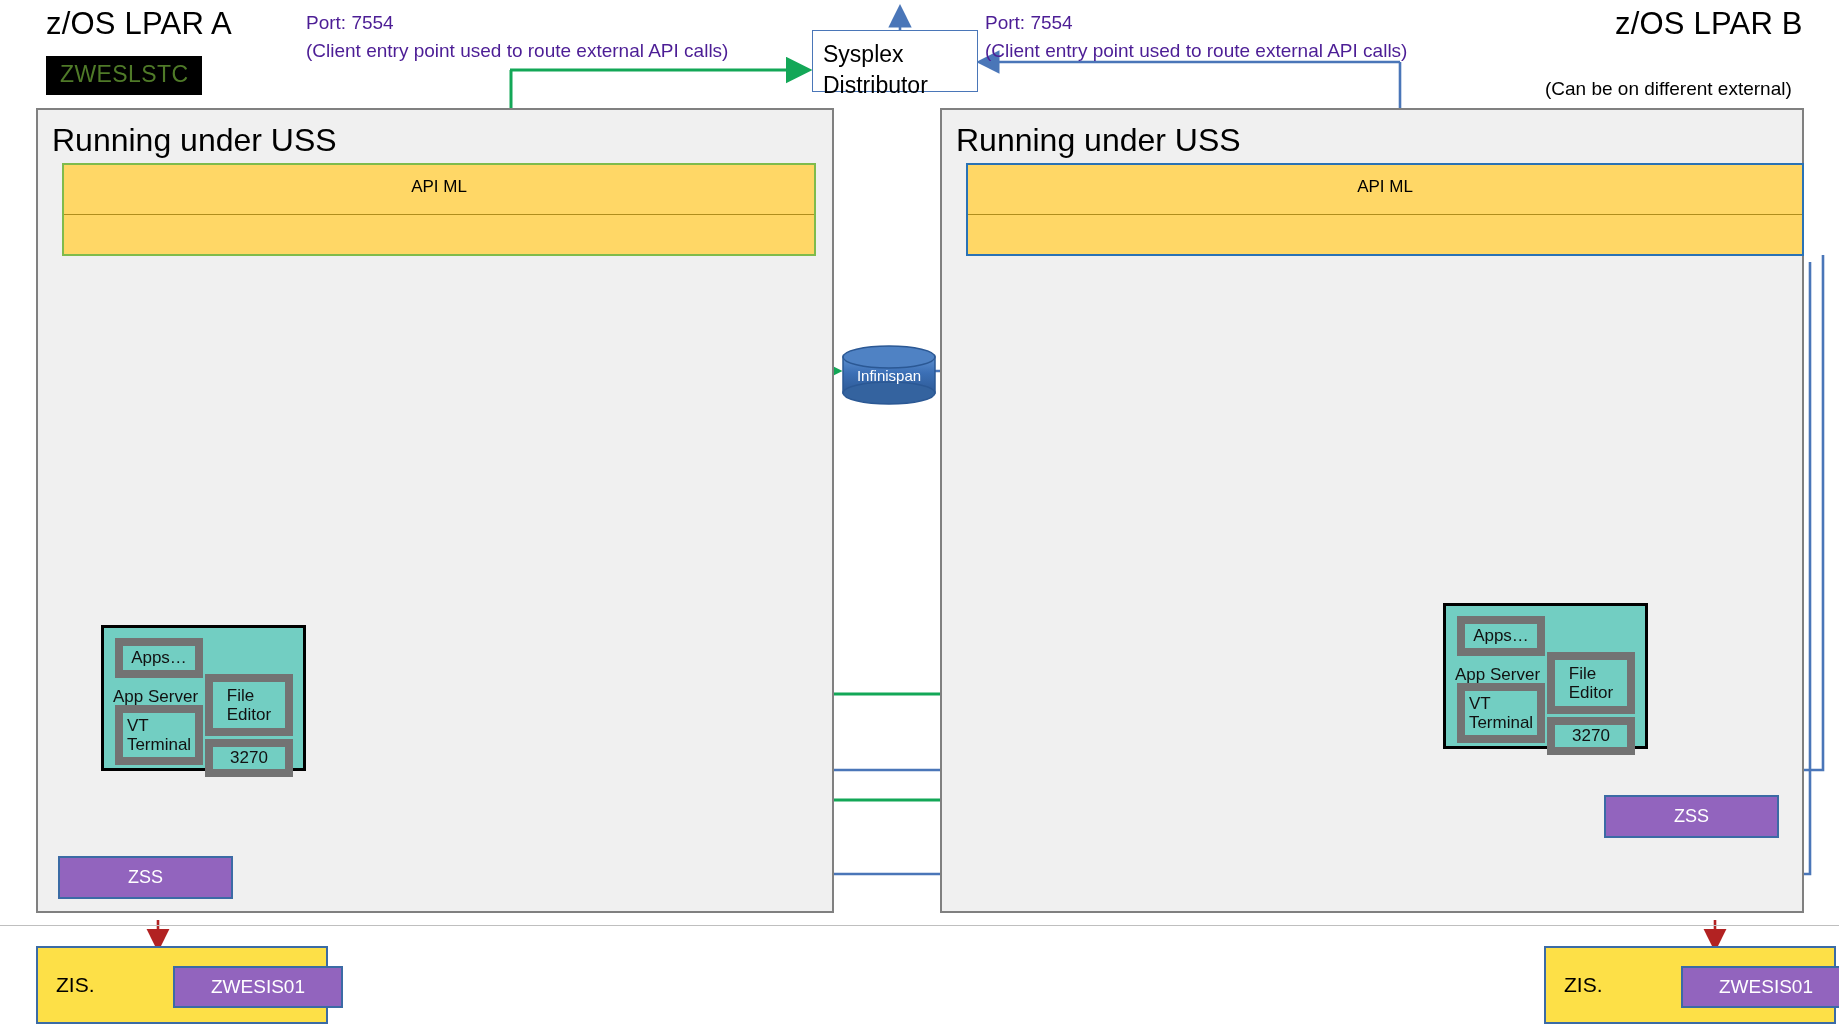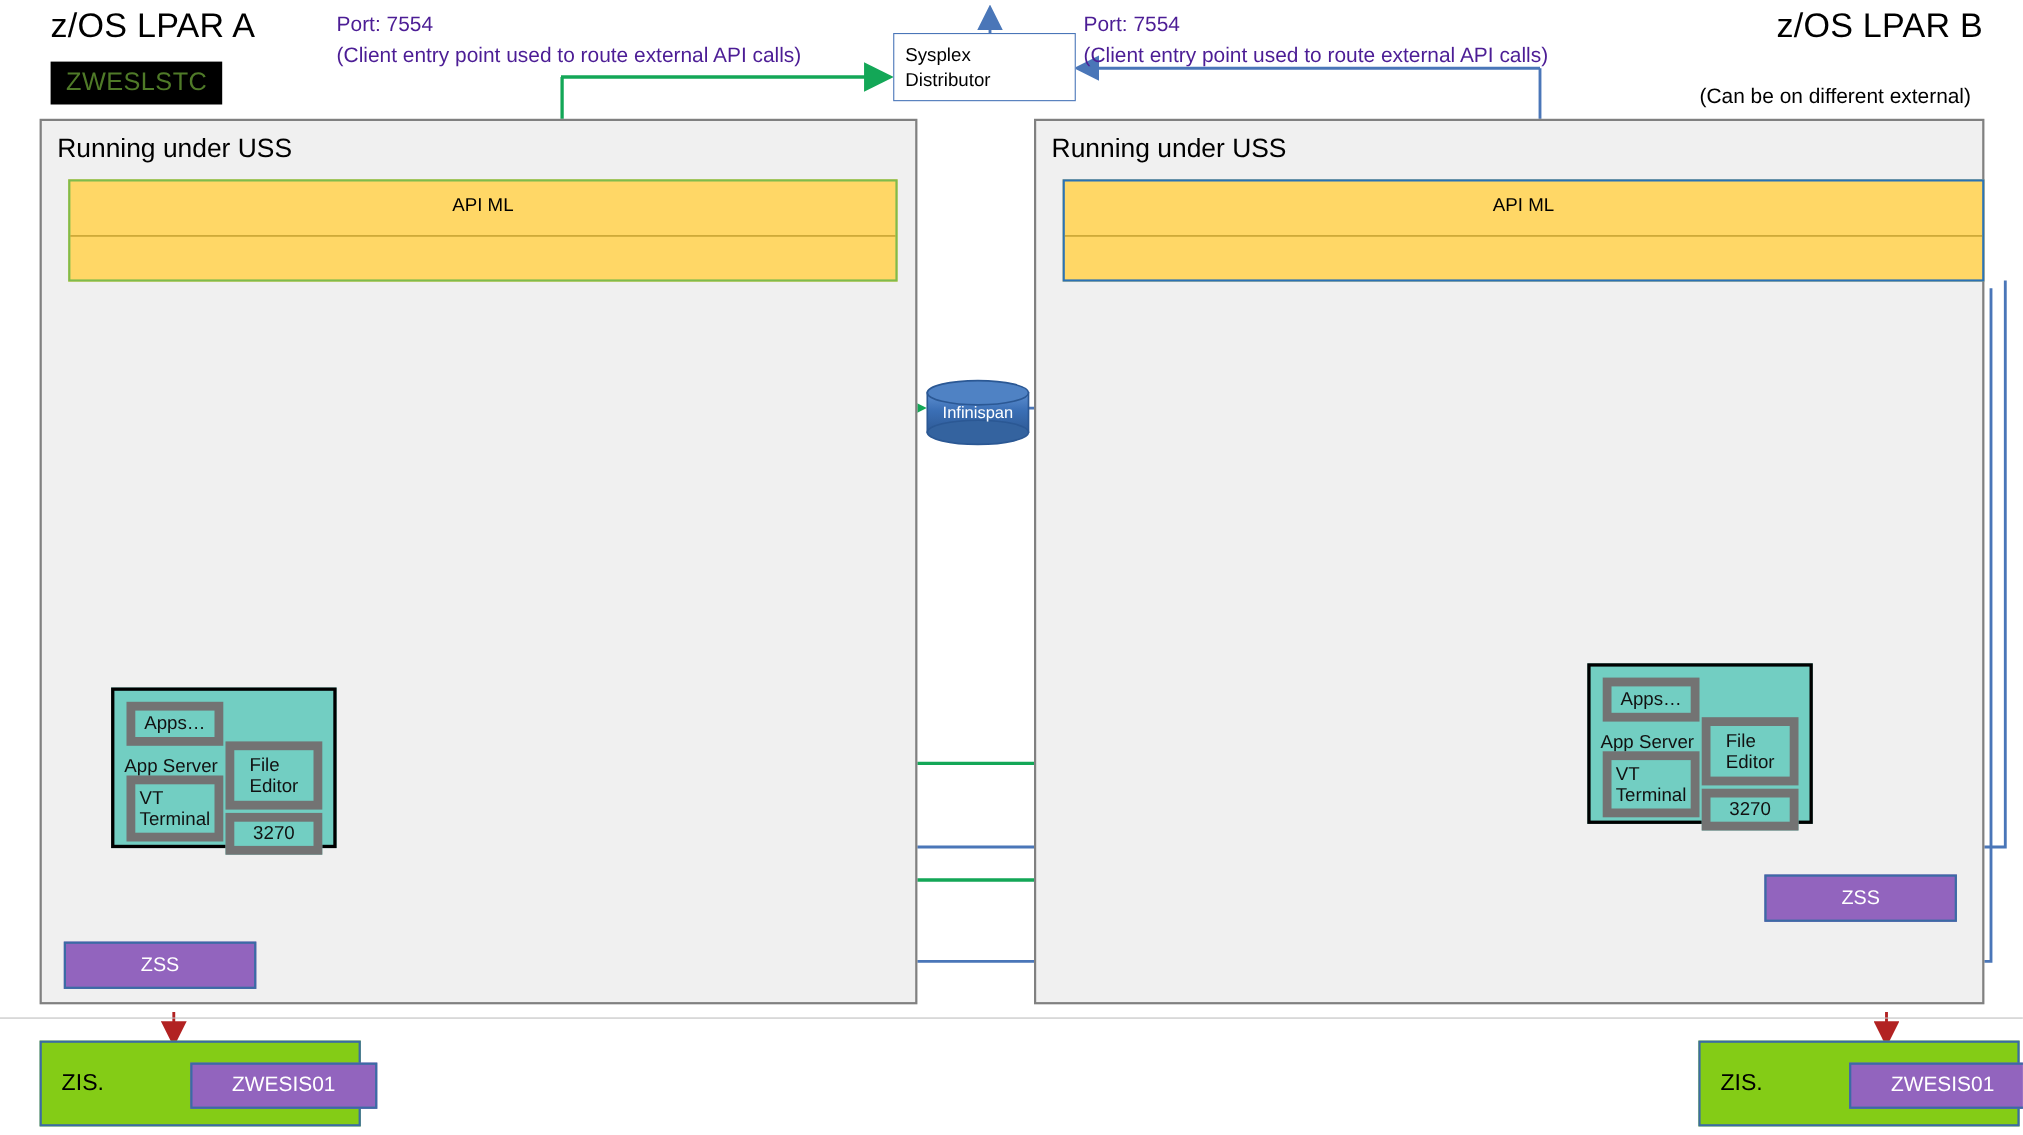--- a/index.html
+++ b/index.html
@@ -14,49 +14,49 @@
   .lpar-title{font-size:31px;letter-spacing:.2px;color:#000;white-space:nowrap;}
   .note{font-size:19px;color:#4c1d95;white-space:nowrap;line-height:1.32;}
   .sysplex-note{font-size:19px;color:#000;white-space:nowrap;}
 
   
   .console{background:#000;color:#4f7a28;font-size:23px;
            padding:5px 14px 7px 14px;white-space:nowrap;letter-spacing:.4px;}
 
   
   .uss{background:#f0f0f0;border:2px solid #808080;box-sizing:border-box;}
-  .uss-label{font-size:24px;color:#000;position:absolute;left:14px;top:12px;white-space:nowrap;}
+  .uss-label{font-size:32px;color:#000;position:absolute;left:14px;top:12px;white-space:nowrap;}
 
   
   .apiml{background:#ffd766;box-sizing:border-box;position:absolute;}
   .apiml.left{border:2px solid #7fbb4c;}
   .apiml.right{border:2px solid #2a72b5;}
   .apiml .ttl{position:absolute;left:0;right:0;top:12px;text-align:center;font-size:17px;color:#000;}
   .apiml .divider{position:absolute;left:0;right:0;height:0;border-top:1px solid #b08d1c;}
 
   
   .appserver{position:absolute;background:#72cec2;border:3px solid #000;box-sizing:border-box;}
   .asbox{position:absolute;background:#72cec2;border:8px solid #737373;box-sizing:border-box;
          display:flex;align-items:center;justify-content:center;
          font-size:17px;color:#111;line-height:1.12;}
   .aslabel{position:absolute;font-size:17px;color:#111;white-space:nowrap;}
 
   
   .zss{position:absolute;background:#9264be;border:2px solid #3b6ba5;box-sizing:border-box;
        display:flex;align-items:center;justify-content:center;color:#fff;font-size:18px;}
 
   
-  .zis{position:absolute;background:#84cc16;border:2px solid #3b6ba5;box-sizing:border-box;padding-left:31px;}
+  .zis{position:absolute;background:#fde047;border:2px solid #3b6ba5;box-sizing:border-box;padding-left:31px;}
   .zis .zl{position:absolute;left:18px;top:50%;transform:translateY(-50%);font-size:21px;color:#000;}
   .zwesis{position:absolute;background:#9264be;border:2px solid #3b6ba5;box-sizing:border-box;
           display:flex;align-items:center;justify-content:center;color:#fff;font-size:19px;margin-left:28px;}
 
   
   .sysplex{position:absolute;background:#fff;border:1px solid #4a76b8;box-sizing:border-box;
-           font-size:17px;color:#000;padding:8px 10px;line-height:1.35;}
+           font-size:23px;color:#000;padding:8px 10px;line-height:1.35;}
 
   
   .cyl{position:absolute;}
   .cyl .lbl{position:absolute;left:0;right:0;top:50%;transform:translateY(-45%);
             text-align:center;color:#fff;font-size:15px;}
   .bottom-rule{position:absolute;left:0;width:1839px;height:1px;background:#bfbfbf;}
 </style>
 </head>
 <body>
 

